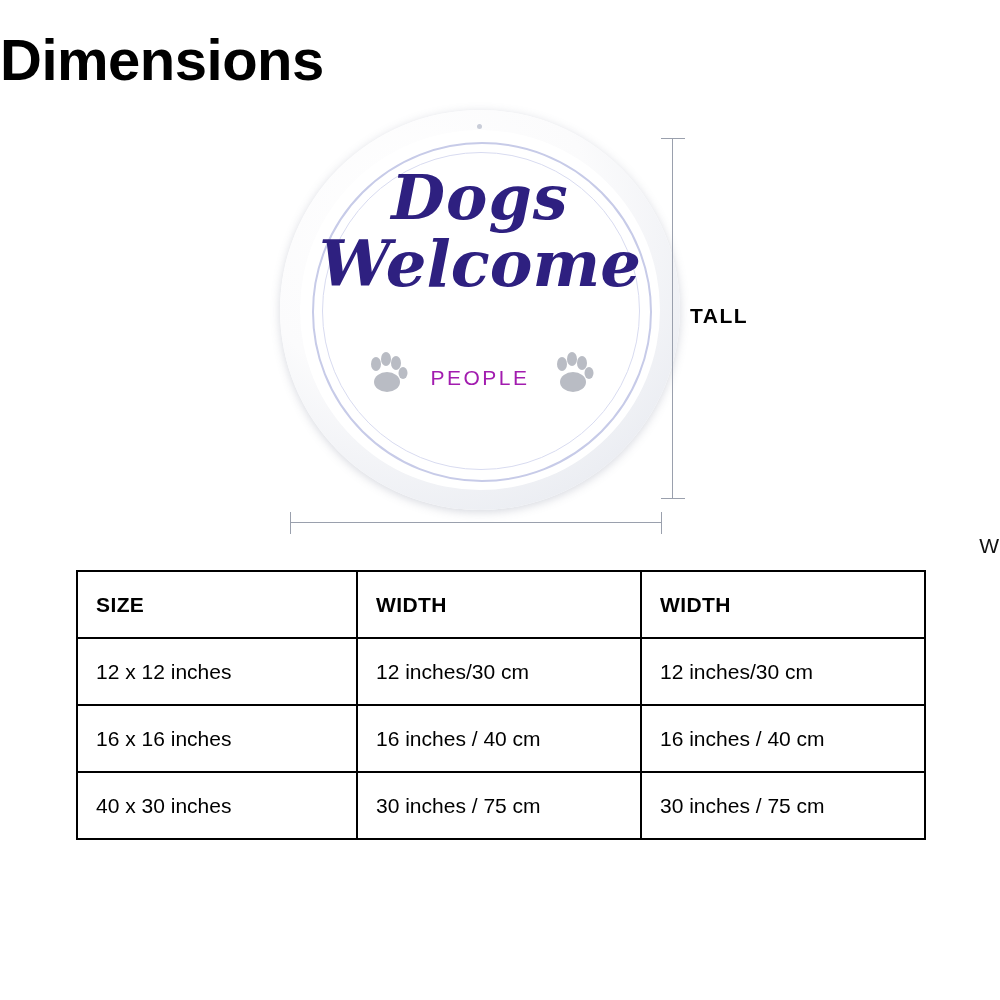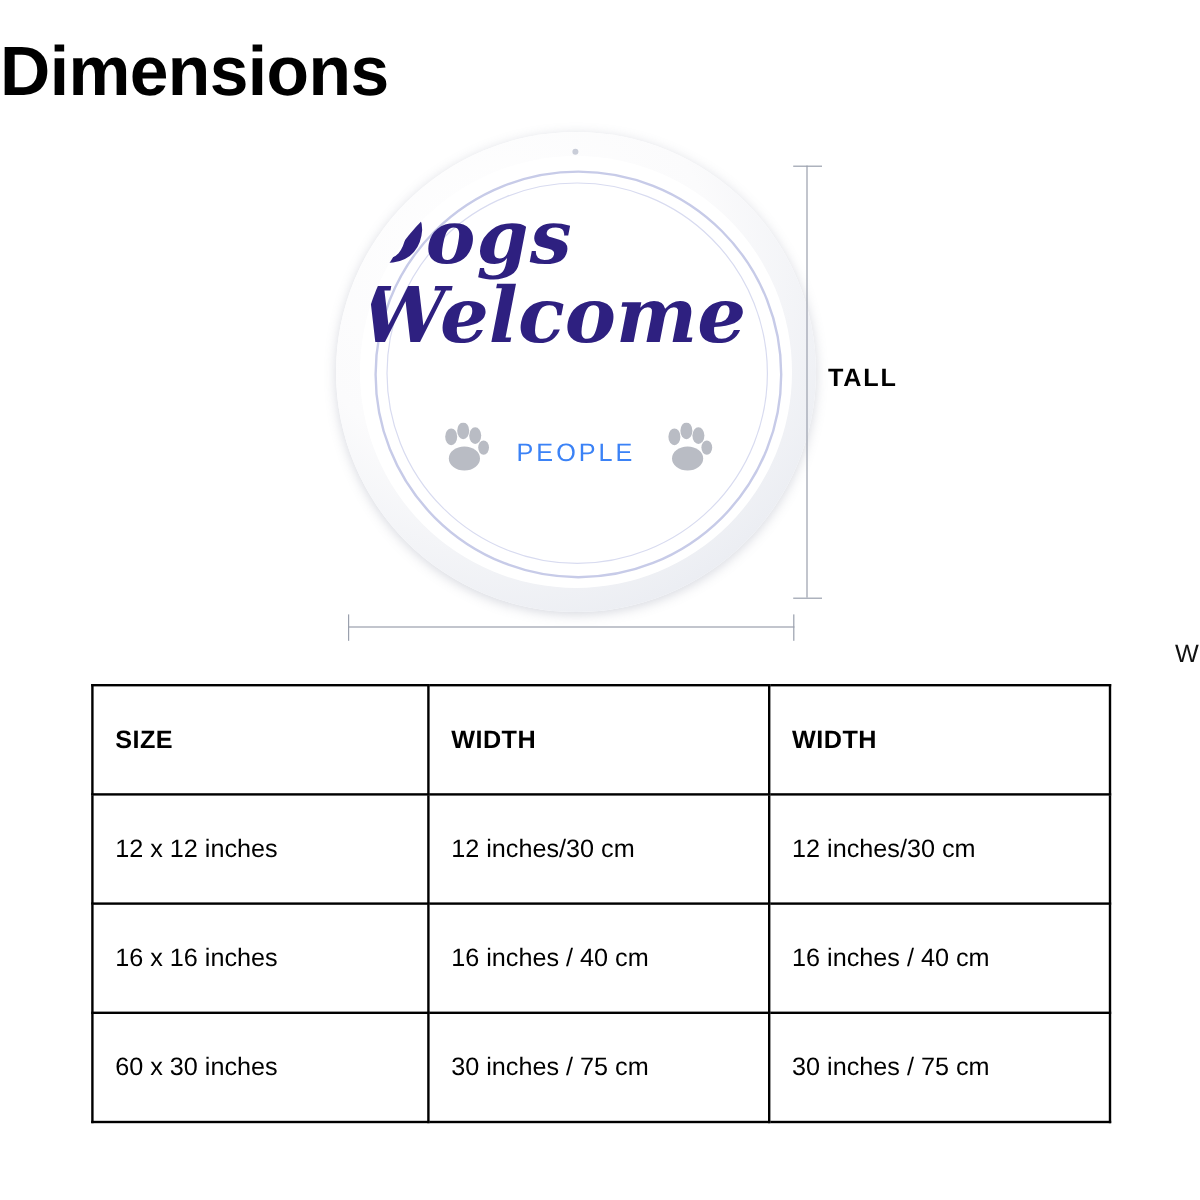--- a/index.html
+++ b/index.html
@@ -79,39 +79,39 @@
     left: 22px; top: 22px;
     width: 316px; height: 316px;
     border-radius: 50%;
     border: 1px solid #d8dbf0;
   }
 
   .sign-text {
     position: absolute;
     left: 0; right: 0;
     top: 38px;
-    text-align: left;
+    text-align: center;
     color: #2e2080;
   }
   .script-line {
     font-family: "DejaVu Serif", serif;
     font-style: italic;
     font-weight: bold;
     color: #2e2080;
     line-height: 0.98;
   }
   .script-dogs { font-size: 62px; letter-spacing: 1px; }
   .script-welcome { font-size: 64px; letter-spacing: 0px; margin-top: 4px; }
 
   .sub-lines {
     position: absolute;
     left: 0; right: 0;
     top: 235px;
     text-align: center;
-    color: #3b82f6;
+    color: #a21caf;
     font-family: "Liberation Sans", sans-serif;
     font-size: 21px;
     letter-spacing: 2.5px;
     line-height: 1.25;
   }
 
   .paw {
     position: absolute;
     width: 44px;
     height: 42px;
@@ -183,21 +183,21 @@
     position: absolute;
     left: 76px;
     top: 570px;
     width: 848px;
     border-collapse: collapse;
     table-layout: fixed;
   }
   .size-table th, .size-table td {
     border: 2px solid #000;
     height: 65px;
-    padding: 12px 18px;
+    padding: 0 18px;
     text-align: left;
     font-size: 21px;
     color: #000;
     vertical-align: middle;
   }
   .size-table th {
     font-weight: bold;
     letter-spacing: 0.4px;
   }
   .size-table col.c1 { width: 280px; }
@@ -274,18 +274,18 @@
       <td>12 x 12 inches</td>
       <td>12 inches/30 cm</td>
       <td>12 inches/30 cm</td>
     </tr>
     <tr>
       <td>16 x 16 inches</td>
       <td>16 inches / 40 cm</td>
       <td>16 inches / 40 cm</td>
     </tr>
     <tr>
-      <td>60 x 30 inches</td>
+      <td>40 x 30 inches</td>
       <td>30 inches / 75 cm</td>
       <td>30 inches / 75 cm</td>
     </tr>
   </tbody>
 </table>
 
 </body></html>

